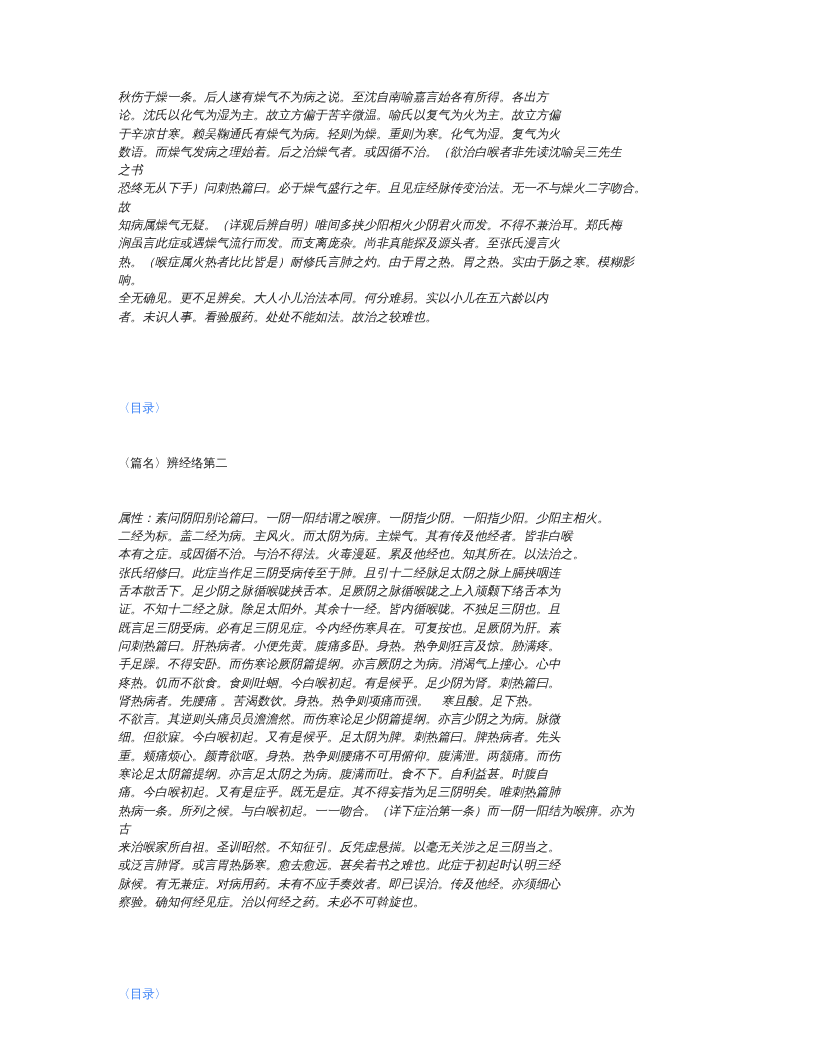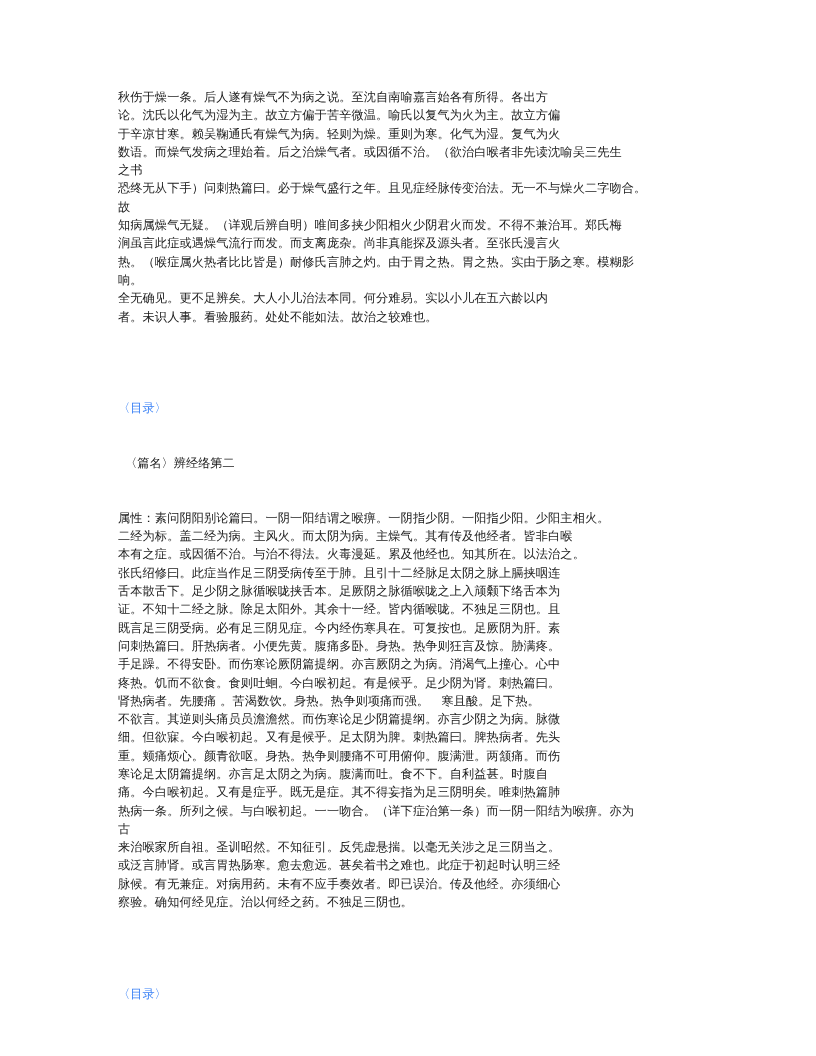--- a/index.html
+++ b/index.html
@@ -28,20 +28,21 @@
   }
   .line {
     font-size: 12.2px;
     line-height: 18.3px;
     letter-spacing: 0.1px;
     white-space: pre-wrap;
     word-break: break-all;
     margin: 0;
     padding: 0;
     color: #1a1a1a;
+    font-style: italic;
   }
   .gap-large {
     height: 54.9px;
   }
   .gap-medium {
     height: 36.6px;
   }
   .gap-small {
     height: 18.3px;
   }
@@ -49,21 +50,20 @@
     font-size: 12.2px;
     line-height: 18.3px;
     color: #3b82f6;
     white-space: pre;
   }
   .heading {
     font-size: 12.2px;
     line-height: 18.3px;
     color: #1a1a1a;
     white-space: pre;
-    margin-left: 7px;
   }
 </style>
 </head>
 <body>
 
 <div class="page">
 
   <div class="block">
     <div class="line">秋伤于燥一条。后人遂有燥气不为病之说。至沈自南喻嘉言始各有所得。各出方</div>
     <div class="line">论。沈氏以化气为湿为主。故立方偏于苦辛微温。喻氏以复气为火为主。故立方偏</div>
@@ -106,21 +106,21 @@
     <div class="line">不欲言。其逆则头痛员员澹澹然。而伤寒论足少阴篇提纲。亦言少阴之为病。脉微</div>
     <div class="line">细。但欲寐。今白喉初起。又有是候乎。足太阴为脾。刺热篇曰。脾热病者。先头</div>
     <div class="line">重。颊痛烦心。颜青欲呕。身热。热争则腰痛不可用俯仰。腹满泄。两颔痛。而伤</div>
     <div class="line">寒论足太阴篇提纲。亦言足太阴之为病。腹满而吐。食不下。自利益甚。时腹自</div>
     <div class="line">痛。今白喉初起。又有是症乎。既无是症。其不得妄指为足三阴明矣。唯刺热篇肺</div>
     <div class="line">热病一条。所列之候。与白喉初起。一一吻合。（详下症治第一条）而一阴一阳结为喉痹。亦为</div>
     <div class="line">古</div>
     <div class="line">来治喉家所自祖。圣训昭然。不知征引。反凭虚悬揣。以毫无关涉之足三阴当之。</div>
     <div class="line">或泛言肺肾。或言胃热肠寒。愈去愈远。甚矣着书之难也。此症于初起时认明三经</div>
     <div class="line">脉候。有无兼症。对病用药。未有不应手奏效者。即已误治。传及他经。亦须细心</div>
-    <div class="line">察验。确知何经见症。治以何经之药。不独足三阴也。</div>
+    <div class="line">察验。确知何经见症。治以何经之药。未必不可斡旋也。</div>
     <div class="line"></div>
   </div>
 
   <div class="gap-large"></div>
   <div class="gap-small"></div>
 
   <div class="marker">〈目录〉</div>
 
 </div>
 

